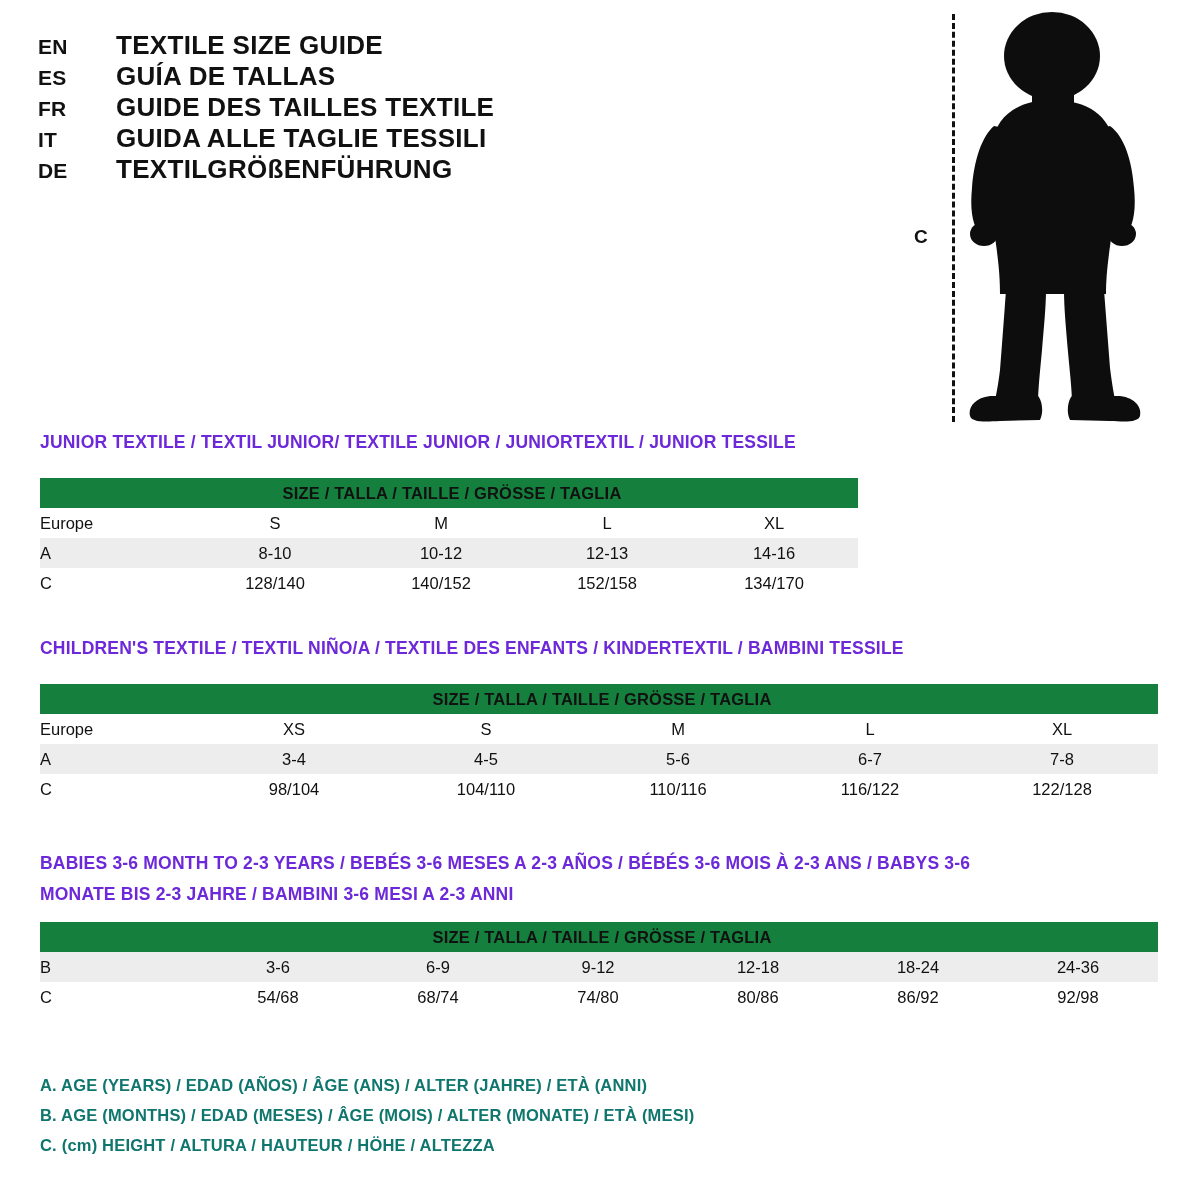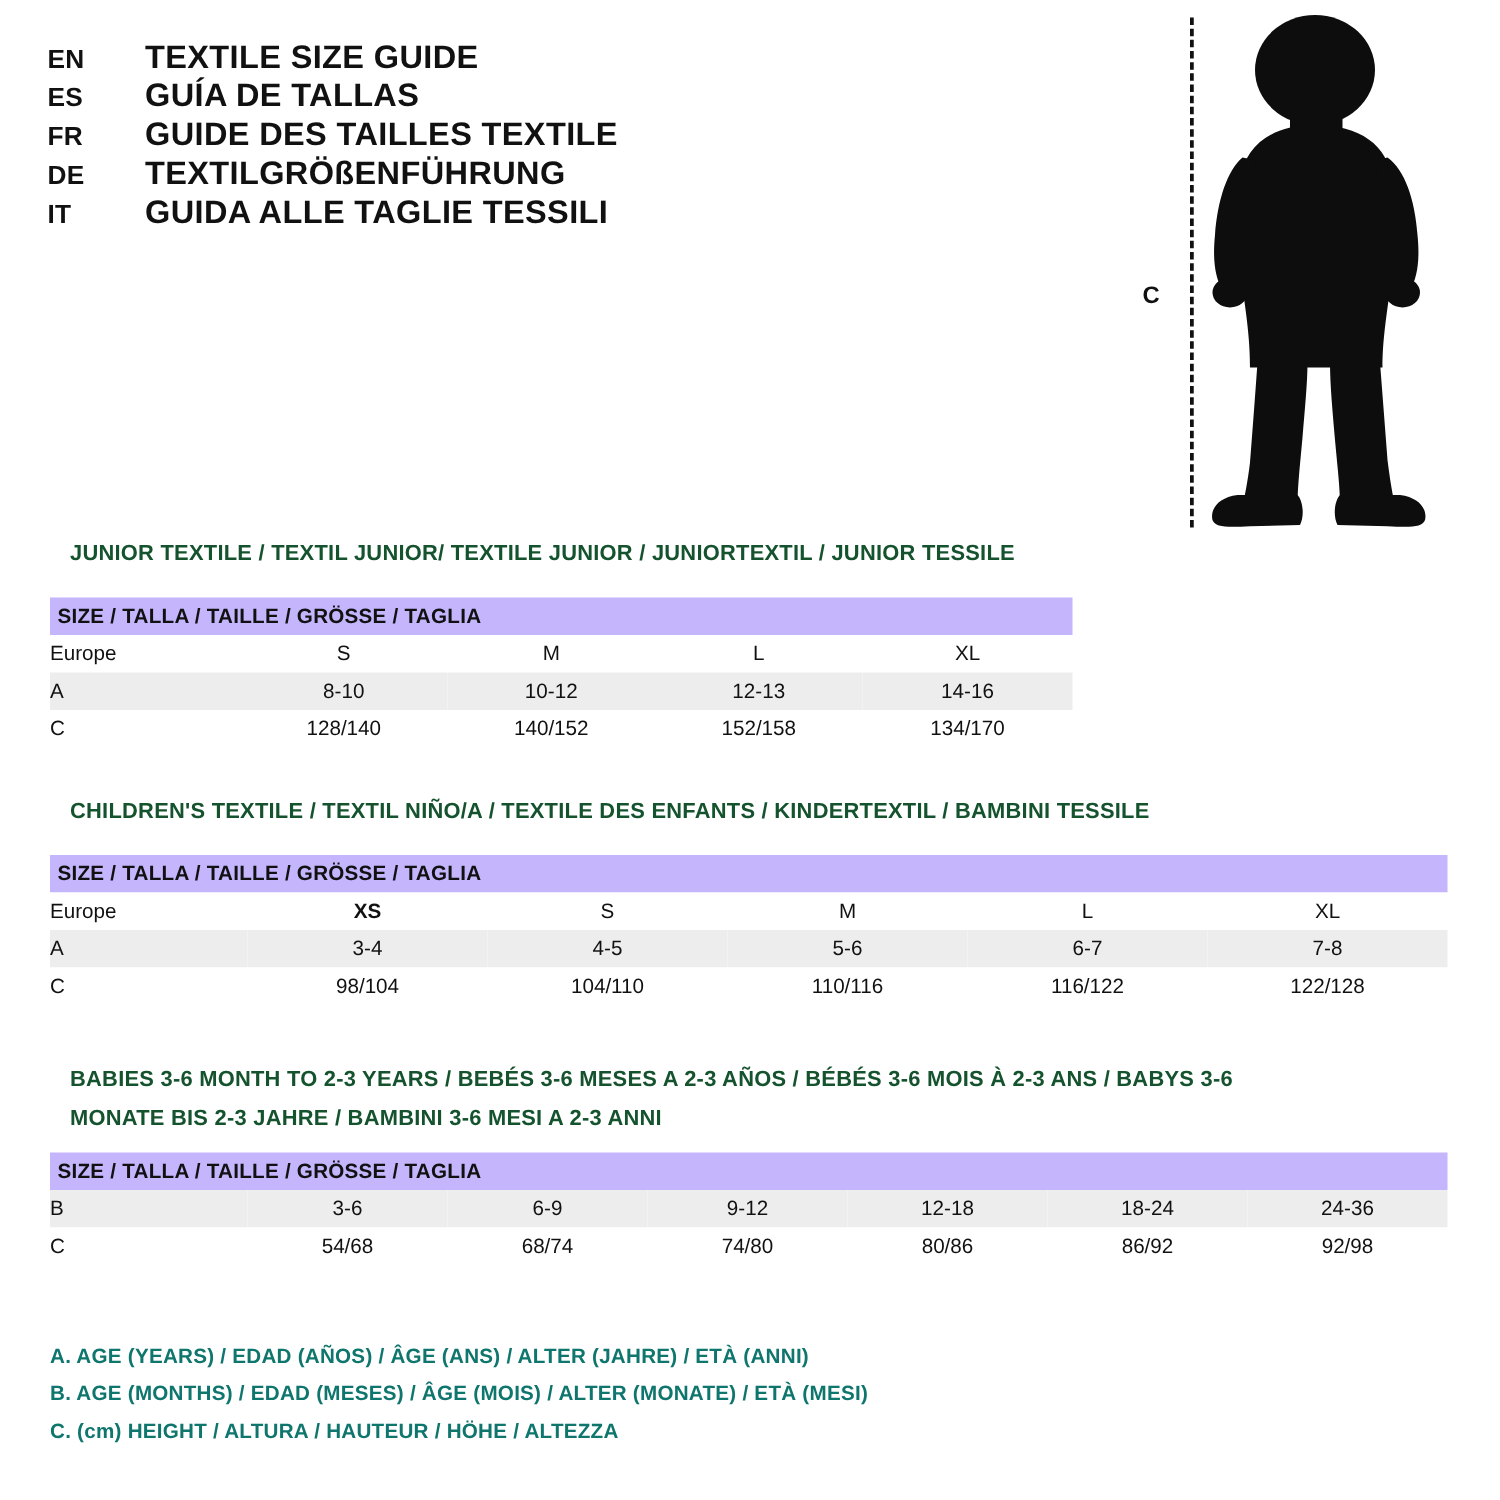--- a/index.html
+++ b/index.html
@@ -77,25 +77,25 @@
     position: absolute;
     left: 60px;
     top: 0;
     width: 190px;
     height: 415px;
   }
 
   
   .section-title {
     position: absolute;
-    left: 56px;
+    left: 40px;
     font-size: 17.5px;
     font-weight: 700;
     letter-spacing: .2px;
-    color: #14532d;
+    color: #6d28d9;
     white-space: nowrap;
   }
   .section-title.two-line {
     line-height: 31px;
     white-space: normal;
     width: 1000px;
   }
 
   
   .tbl {
@@ -104,25 +104,26 @@
     font-size: 16.5px;
     color: #111;
   }
   .tbl td {
     padding: 0;
     height: 30px;
     vertical-align: middle;
     font-weight: 400;
   }
   .hdr-row td {
-    background: #c4b5fd;
+    background: #15803d;
     font-weight: 700;
     font-size: 16.5px;
     letter-spacing: .2px;
     padding-left: 6px;
+    text-align: center;
   }
   .row-shade td { background: #ededed; }
   .row-plain td { background: #ffffff; }
   .lbl {
     padding-left: 6px;
     text-align: left;
     font-weight: 400;
   }
   .val { text-align: center; }
 
@@ -153,26 +154,26 @@
     </div>
     <div class="lang-row">
       <span class="lang-code">ES</span>
       <span class="lang-text">GUÍA DE TALLAS</span>
     </div>
     <div class="lang-row">
       <span class="lang-code">FR</span>
       <span class="lang-text">GUIDE DES TAILLES TEXTILE</span>
     </div>
     <div class="lang-row">
+      <span class="lang-code">IT</span>
+      <span class="lang-text">GUIDA ALLE TAGLIE TESSILI</span>
+    </div>
+    <div class="lang-row">
       <span class="lang-code">DE</span>
       <span class="lang-text">TEXTILGRÖßENFÜHRUNG</span>
-    </div>
-    <div class="lang-row">
-      <span class="lang-code">IT</span>
-      <span class="lang-text">GUIDA ALLE TAGLIE TESSILI</span>
     </div>
   </div>
 
   <div id="figure">
     <div id="figure-c-label">C</div>
     <div id="dash-line"></div>
     <svg id="silhouette" viewBox="0 0 190 415">
       <g fill="#0d0d0d">
 
         <ellipse cx="92" cy="48" rx="48" ry="44"></ellipse>
@@ -259,21 +260,21 @@
 
   <div class="section-title" style="top:638px;">CHILDREN'S TEXTILE / TEXTIL NIÑO/A / TEXTILE DES ENFANTS / KINDERTEXTIL / BAMBINI TESSILE</div>
 
   <table class="tbl" style="left:40px; top:684px; width:1118px;">
     <tbody>
         <tr class="hdr-row">
       <td colspan="6">SIZE / TALLA / TAILLE / GRÖSSE / TAGLIA</td>
     </tr>
     <tr class="row-plain">
       <td class="lbl" style="width:158px;">Europe</td>
-      <td class="val" style="width:192px;font-weight:bold;">XS</td>
+      <td class="val" style="width:192px;">XS</td>
       <td class="val" style="width:192px;">S</td>
       <td class="val" style="width:192px;">M</td>
       <td class="val" style="width:192px;">L</td>
       <td class="val" style="width:192px;">XL</td>
     </tr>
     <tr class="row-shade">
       <td class="lbl">A</td>
       <td class="val">3-4</td>
       <td class="val">4-5</td>
       <td class="val">5-6</td>

